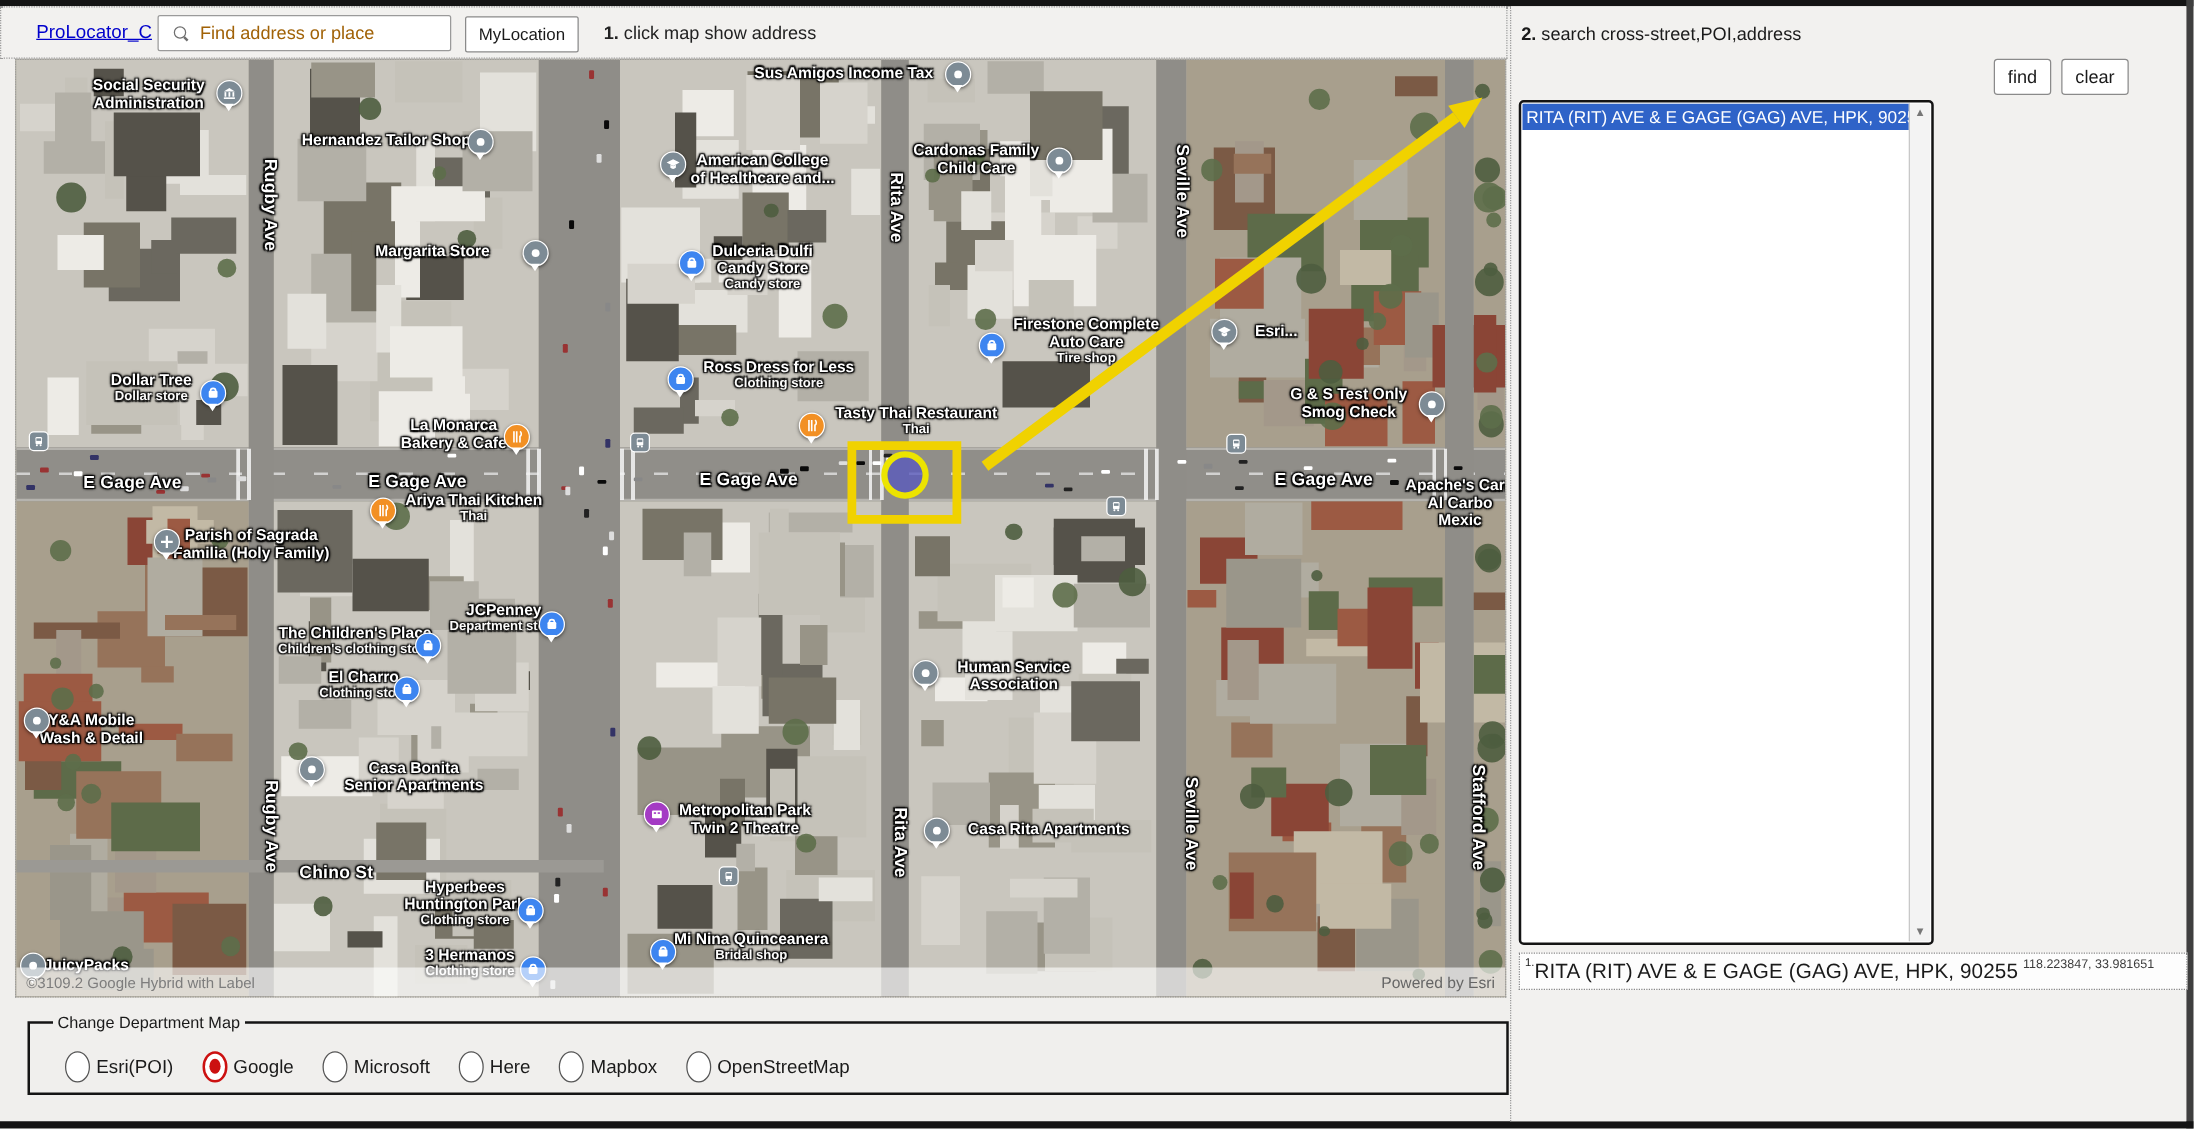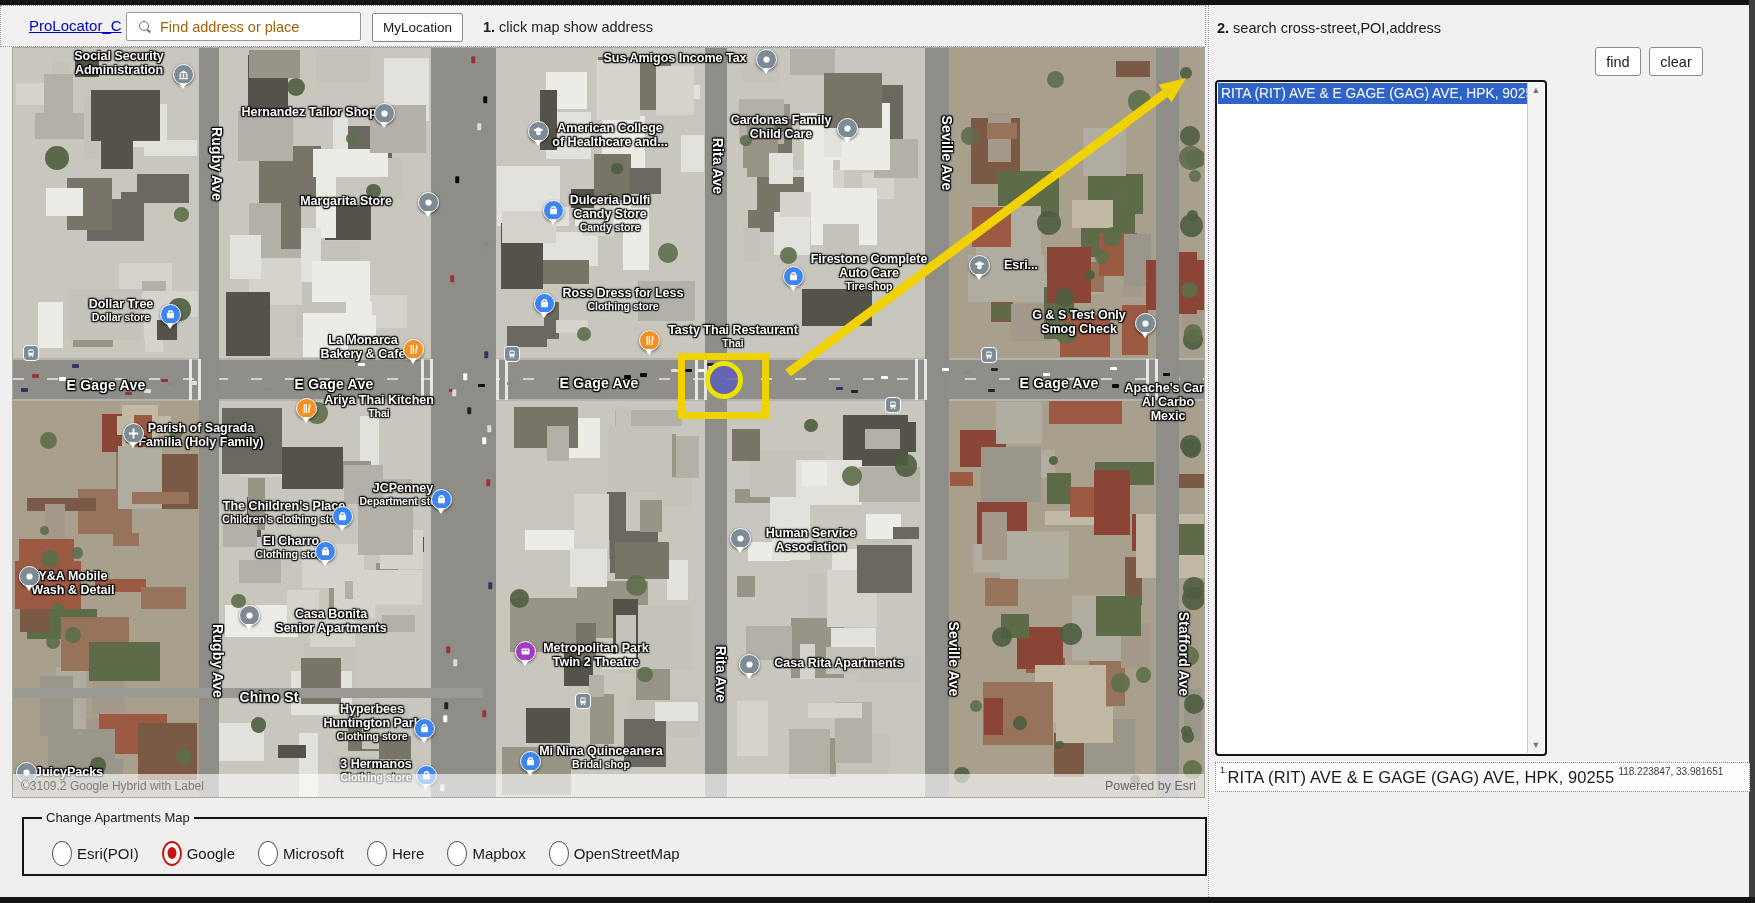--- a/index.html
+++ b/index.html
@@ -573,21 +573,21 @@
       <div class="maplabel street" style="left: 256px; top: 650px;">Chino St</div>
       <div class="pin" style="left: 159.5px; top: 15.5px; background: rgb(125, 139, 149);">
         <svg viewBox="0 0 10 10">
           <path d="M1.6 4 5 1.9 8.4 4Z" fill="#fff"></path>
           <rect x="2" y="4.4" width="1.1" height="2.8" fill="#fff"></rect>
           <rect x="4.45" y="4.4" width="1.1" height="2.8" fill="#fff"></rect>
           <rect x="6.9" y="4.4" width="1.1" height="2.8" fill="#fff"></rect>
           <rect x="1.6" y="7.6" width="6.8" height="1" fill="#fff"></rect>
         </svg>
       </div>
-      <div class="maplabel" style="left: 106px; top: 16px;">Social Security<br>Administration</div>
+      <div class="maplabel" style="left: 106px; top: 28px;">Social Security<br>Administration</div>
       <div class="pin" style="left: 360.5px; top: 54.5px; background: rgb(125, 139, 149);">
         <svg viewBox="0 0 10 10">
           <circle cx="5" cy="5" r="2.4" fill="#fff"></circle>
         </svg>
       </div>
       <div class="maplabel" style="left: 296px; top: 65px;">Hernandez Tailor Shop</div>
       <div class="pin" style="left: 404.5px; top: 143.5px; background: rgb(125, 139, 149);">
         <svg viewBox="0 0 10 10">
           <circle cx="5" cy="5" r="2.4" fill="#fff"></circle>
         </svg>
@@ -830,21 +830,21 @@
       </div>
     </div>
     <div id="resultbox">
       <span class="fn">1.</span>
       <span class="main">RITA (RIT) AVE &amp; E GAGE (GAG) AVE, HPK, 90255</span>
       <span class="coords">118.223847, 33.981651</span>
     </div>
   </div>
 
   <fieldset class="abs" id="bgfieldset">
-    <legend>Change Apartments Map</legend>
+    <legend>Change Department Map</legend>
     <div id="radios">
         <label class="radioitem">
           <span class="radio"></span>
           <span>Esri(POI)</span>
         </label>
         <label class="radioitem">
           <span class="radio sel"></span>
           <span>Google</span>
         </label>
         <label class="radioitem">

